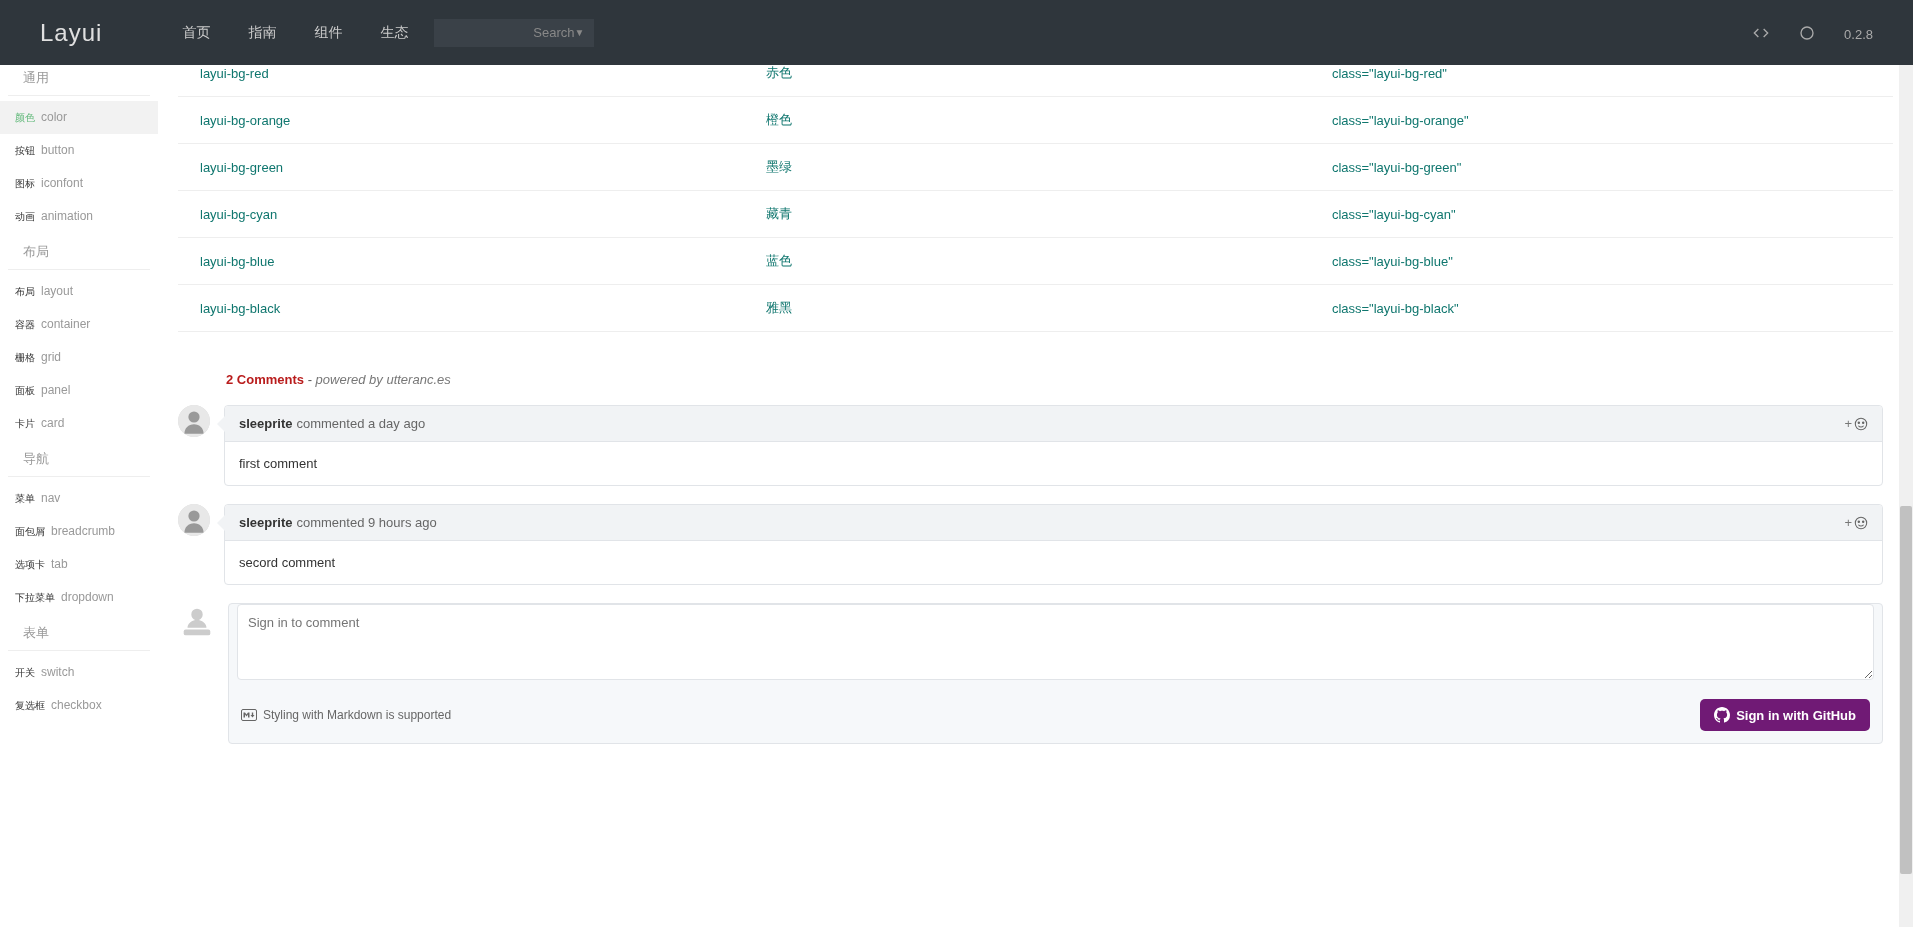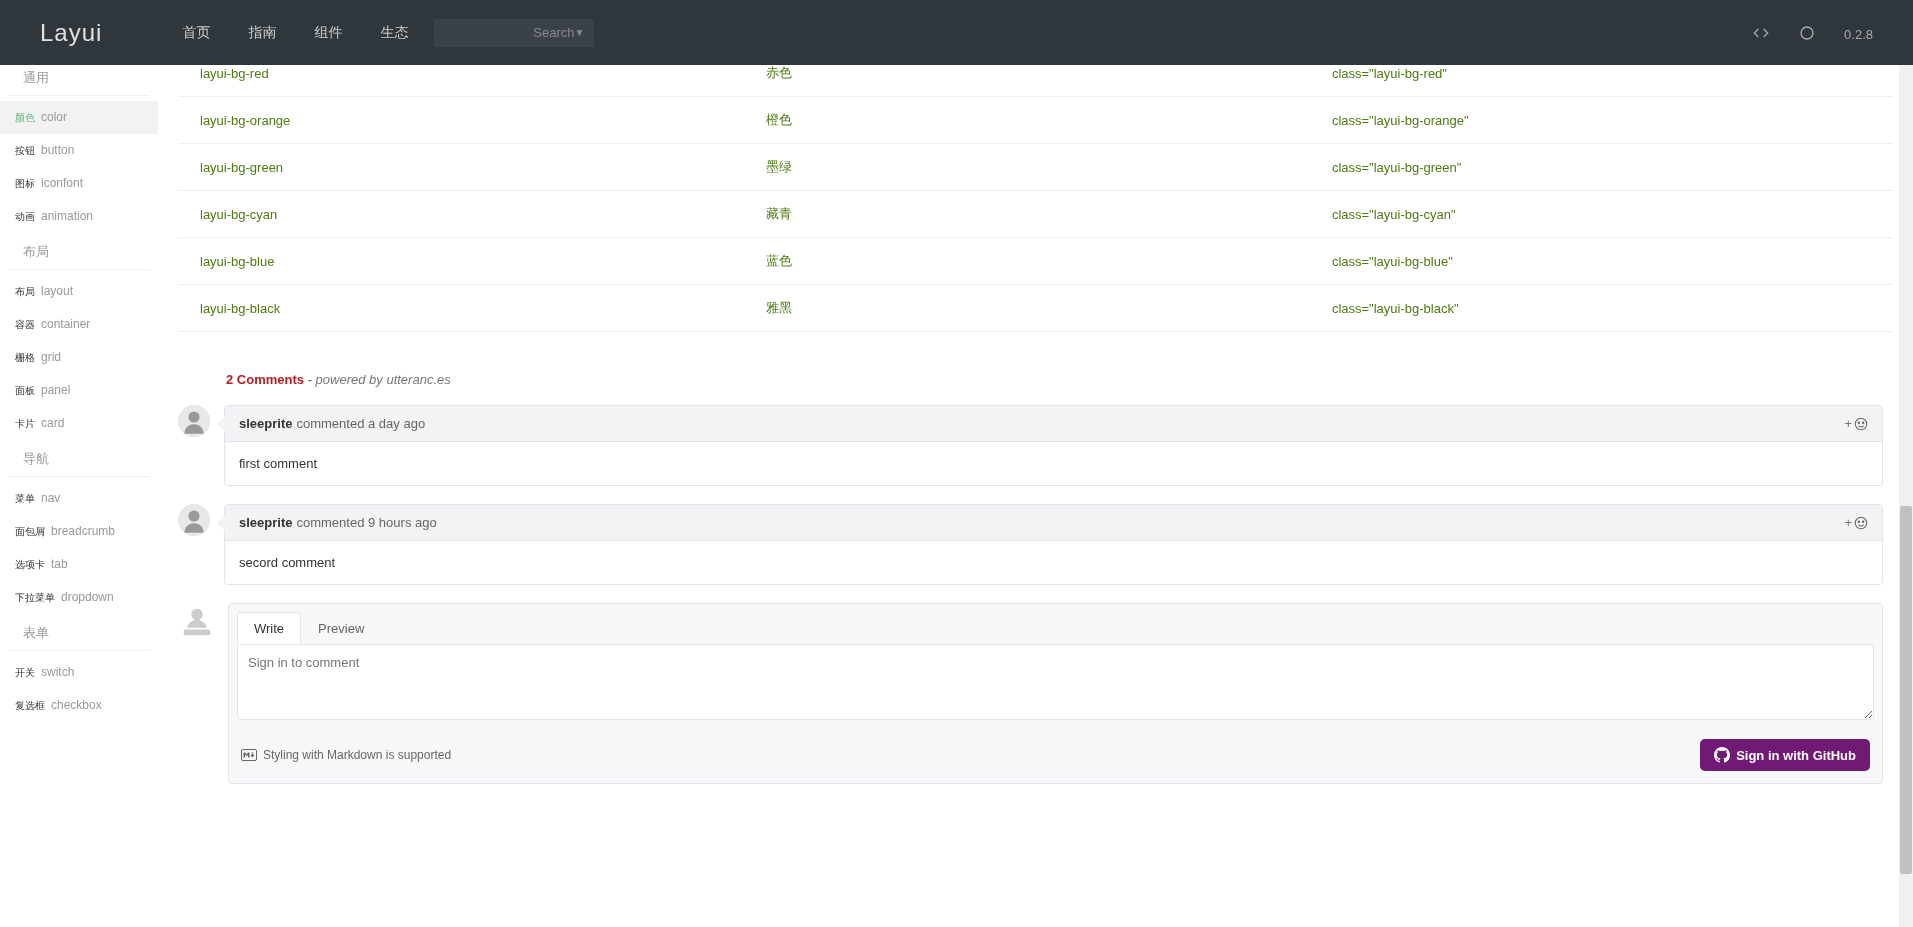--- a/index.html
+++ b/index.html
@@ -23,21 +23,21 @@
 .side-group-title { color: #999; font-size: 13px; padding: 10px 15px 8px; border-bottom: 1px solid #eee; margin: 0 8px 5px; }
 .side-item { padding: 9px 15px; display: flex; align-items: baseline; gap: 6px; cursor: pointer; }
 .side-item.active { background: #f2f2f2; }
 .side-item.active .side-label { color: #5fb878; }
 .side-label { color: #333; font-size: 10px; }
 .side-sub { color: #999; font-size: 12px; }
 
 
 .main { margin-left: 158px; margin-top: 49px; padding: 0 20px; }
 .table { width: 100%; border-collapse: collapse; margin-bottom: 40px; }
-.table td { padding: 14px 22px; border-bottom: 1px solid #eee; font-size: 13px; color: #4d7c0f; }
+.table td { padding: 14px 22px; border-bottom: 1px solid #eee; font-size: 13px; color: #0f766e; }
 .table tr:first-child td { border-top: 1px solid #eee; }
 
 
 .comments { padding: 0 10px 30px 0; }
 .comments-header { font-size: 13px; color: #555; margin-bottom: 18px; padding-left: 48px; }
 .comments-header strong { color: #b91c1c; font-weight: 600; }
 .comments-header .powered { font-style: italic; color: #777; }
 .comment { display: flex; margin-bottom: 18px; }
 .avatar { width: 32px; height: 32px; border-radius: 50%; background: #ddd; margin-right: 14px; flex-shrink: 0; overflow: hidden; }
 .avatar svg { width: 100%; height: 100%; }
@@ -246,24 +246,20 @@
       </div>
 
     <div class="editor-box">
       <div class="editor-avatar">
         <svg viewBox="0 0 40 40">
             <path fill="#ccc" d="M20 6a6 6 0 016 6c0 3-2 5-4 6 4 1 8 4 8 8H10c0-4 4-7 8-8-2-1-4-3-4-6a6 6 0 016-6z"></path>
             <rect x="6" y="28" width="28" height="6" rx="2" fill="#ccc"></rect>
           </svg>
       </div>
       <div class="editor-body">
-        <div class="editor-tabs">
-          <div class="editor-tab active">Write</div>
-          <div class="editor-tab">Preview</div>
-        </div>
         <textarea class="editor-textarea" placeholder="Sign in to comment" style=""></textarea>
         <div class="editor-foot">
           <div class="markdown-note">
             <svg width="16" height="12" viewBox="0 0 16 12">
                 <rect x="0.5" y="0.5" width="15" height="11" rx="1.5" fill="none" stroke="#666"></rect>
                 <path fill="#666" d="M2.5 8.5v-5h1.5l1.5 2 1.5-2H8.5v5H7v-3l-1.5 2-1.5-2v3zM11.5 8.5L9.5 6h1.3V3.5h1.4V6h1.3z"></path>
               </svg>
             <span>Styling with Markdown is supported</span>
           </div>
           <button class="github-btn">

